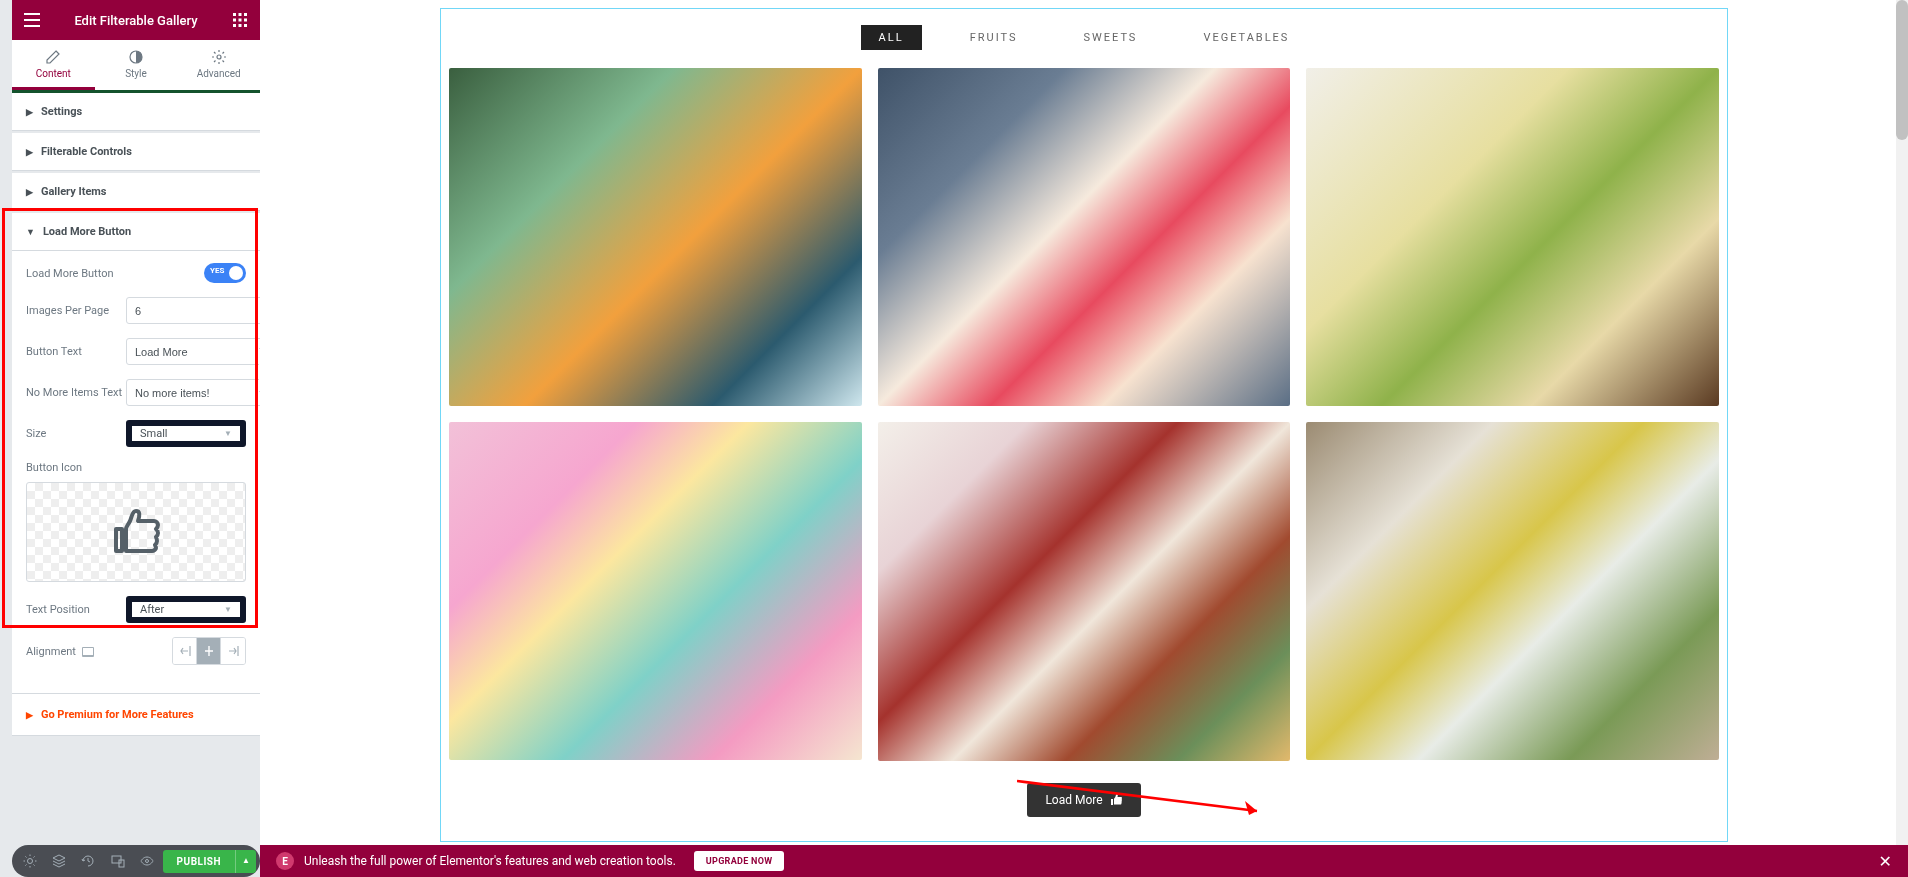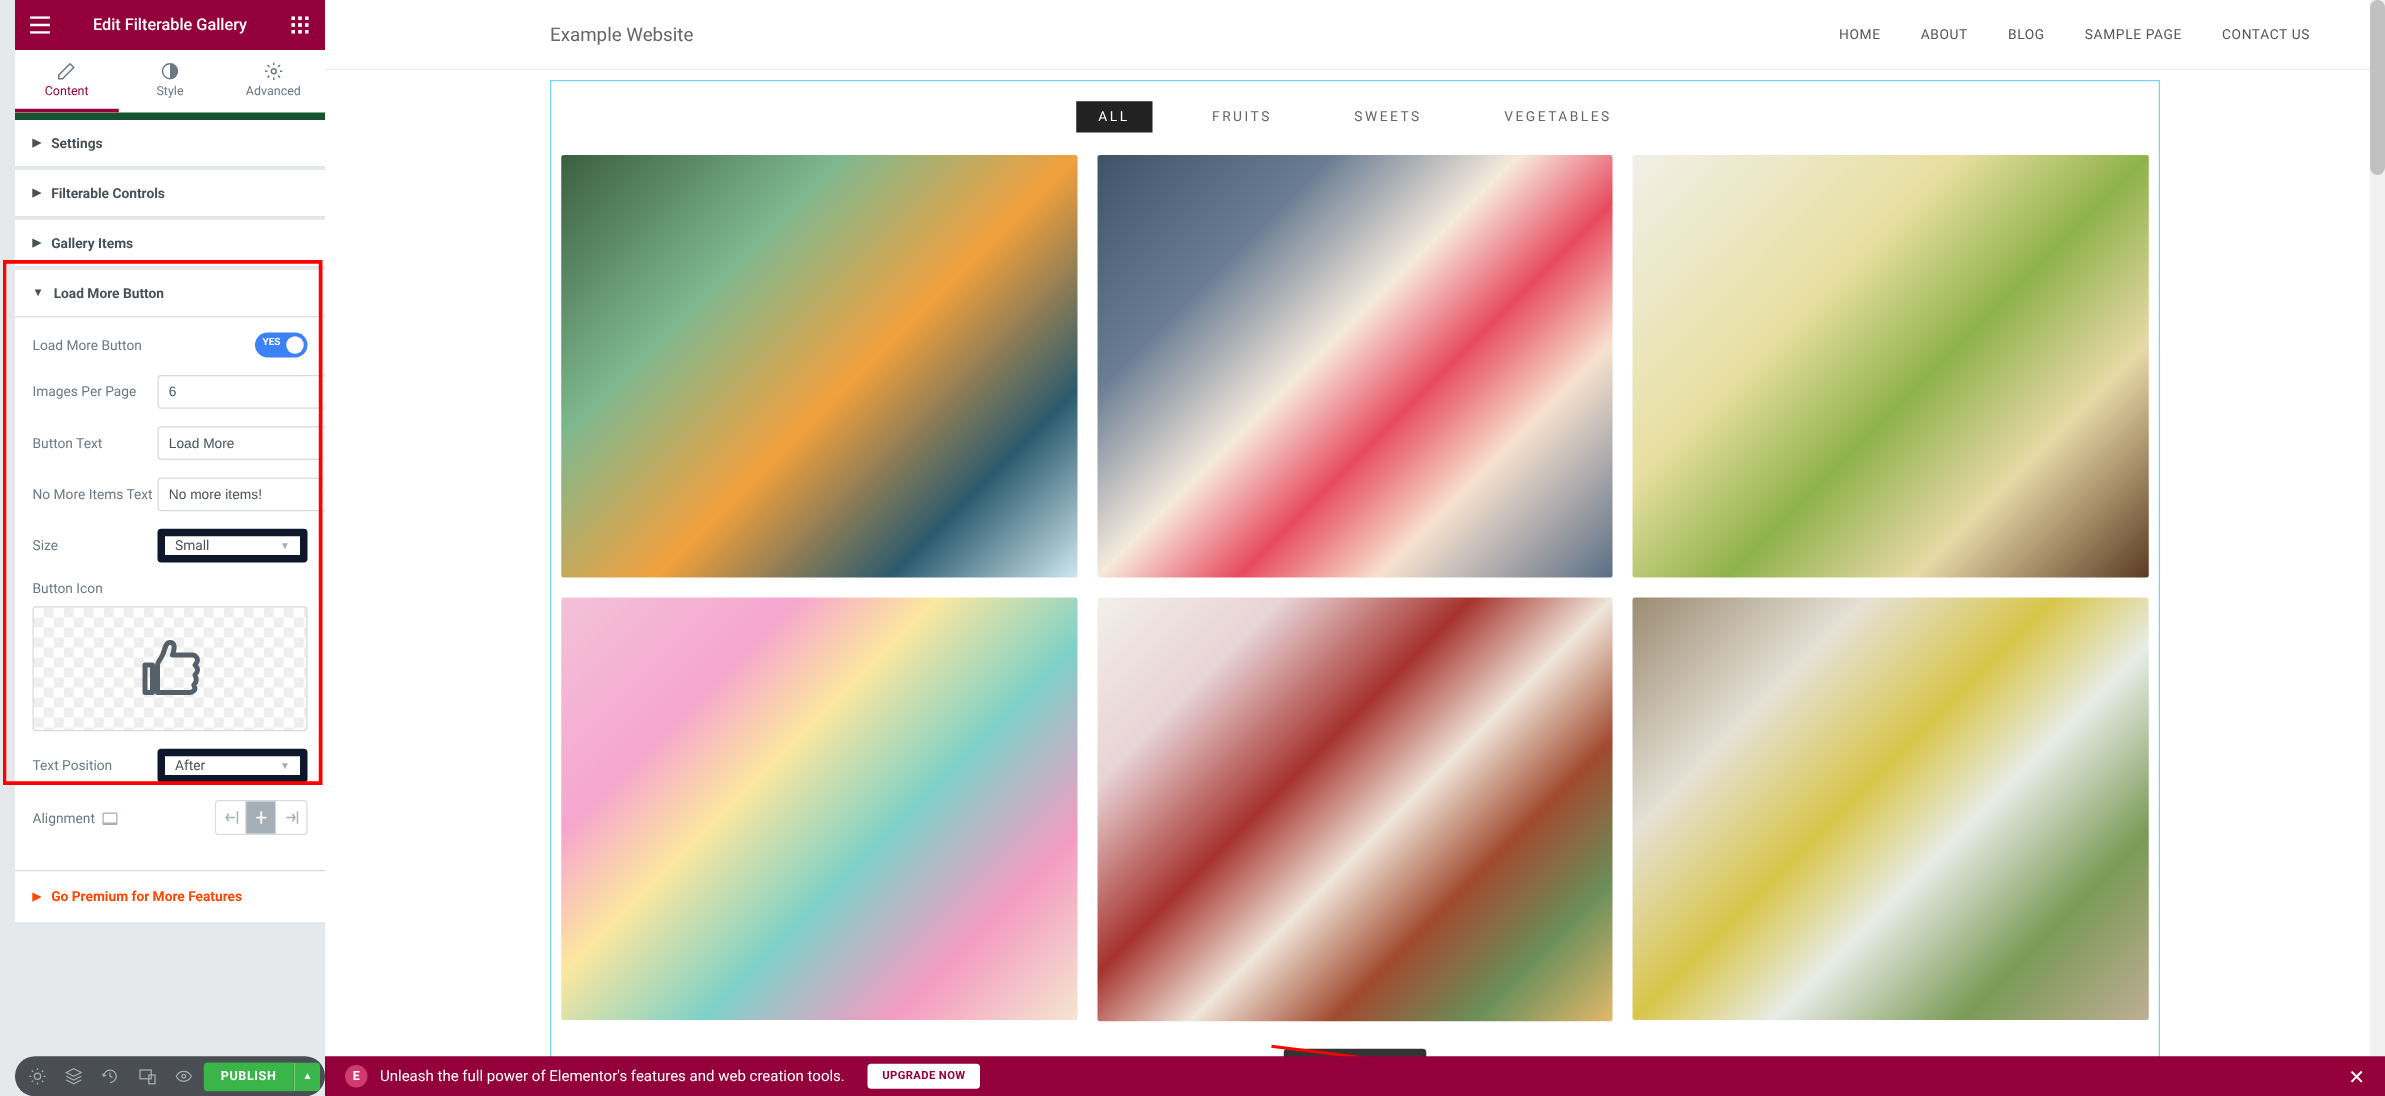--- a/index.html
+++ b/index.html
@@ -5,21 +5,21 @@
 * { box-sizing: border-box; margin: 0; padding: 0; }
 body { font-family: -apple-system, BlinkMacSystemFont, "Segoe UI", Roboto, Arial, sans-serif; font-size: 12px; color: #495157; background: #fff; overflow: hidden; }
 .app { display: flex; height: 877px; width: 1908px; position: relative; }
 
 
 .sidebar { width: 260px; background: #e6e9ec; display: flex; flex-direction: column; position: relative; padding-left: 12px; }
 .sb-header { background: #93003c; color: #fff; height: 40px; display: flex; align-items: center; justify-content: space-between; padding: 0 8px; font-size: 13px; font-weight: 500; }
 .sb-header .burger, .sb-header .apps { width: 24px; height: 24px; display: flex; align-items: center; justify-content: center; cursor: pointer; }
 .sb-header .title { flex: 1; text-align: center; }
 
-.sb-tabs { display: flex; background: #fff; border-bottom: 6px solid #14532d; }
+.sb-tabs { display: flex; background: #fff; border-bottom: 3px solid #14532d; }
 .sb-tab { flex: 1; text-align: center; padding: 10px 0 8px; cursor: pointer; color: #6d7882; font-size: 10px; border-bottom: 3px solid transparent; }
 .sb-tab.active { color: #93003c; border-bottom-color: #93003c; background: #fff; }
 .sb-tab .ticon { display: block; margin: 0 auto 4px; }
 
 .sb-body { flex: 1; overflow-y: auto; padding: 0; }
 .section-head { background: #fff; border-bottom: 1px solid #d5dadf; padding: 12px 14px; font-size: 11px; font-weight: 700; color: #495157; display: flex; align-items: center; cursor: pointer; }
 .section-head.collapsed { background: #fff; margin-bottom: 2px; }
 .section-head .chev { margin-right: 8px; font-size: 9px; color: #495157; }
 .section-body { background: #fff; padding: 12px 14px; border-bottom: 1px solid #d5dadf; }
 
@@ -280,30 +280,20 @@
       <div class="publish-grp">
         <div class="publish-btn">PUBLISH</div>
         <div class="publish-caret">▲</div>
       </div>
     </div>
   </div>
 
   <div class="collapse-handle">◀</div>
 
   <div class="preview">
-    <div class="site-header">
-      <div class="site-title">Example Website</div>
-      <div class="site-nav">
-        <span>HOME</span>
-        <span>ABOUT</span>
-        <span>BLOG</span>
-        <span>SAMPLE PAGE</span>
-        <span>CONTACT US</span>
-      </div>
-    </div>
 
     <div class="canvas">
       <div class="widget-frame">
         <div class="filters">
           <div class="filt active">ALL</div>
           <div class="filt">FRUITS</div>
           <div class="filt">SWEETS</div>
           <div class="filt">VEGETABLES</div>
         </div>
         <div class="grid">

